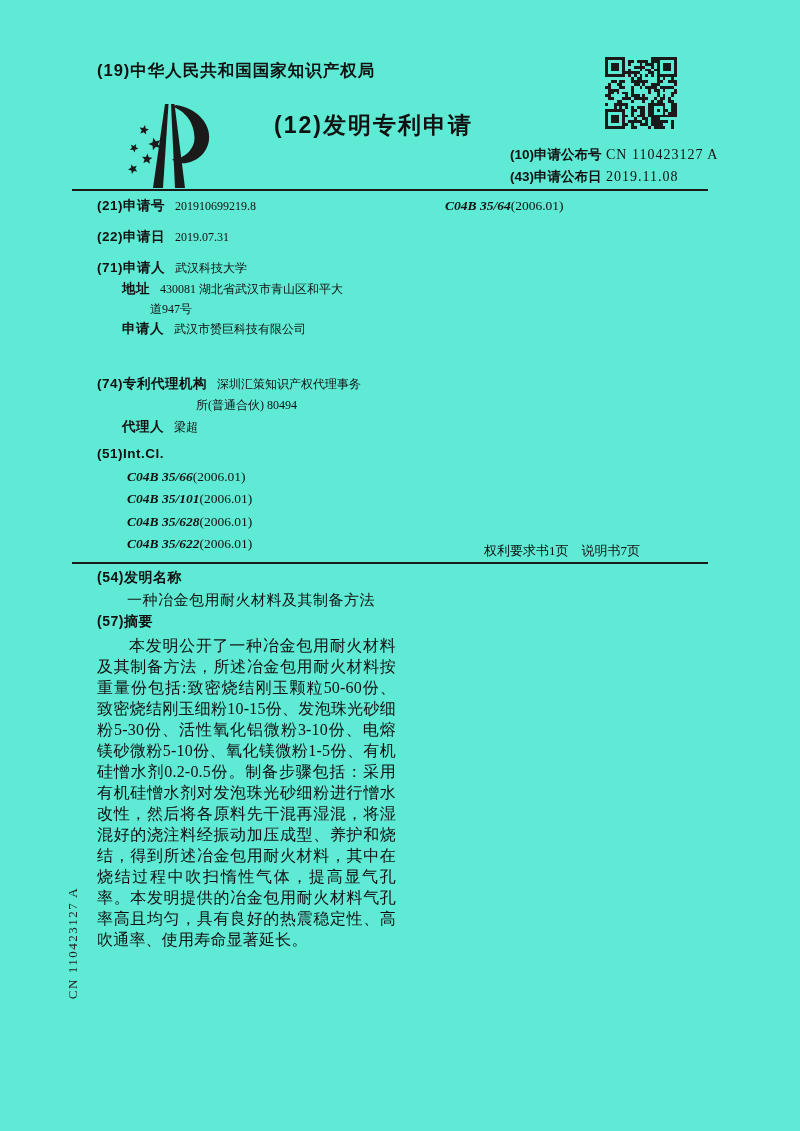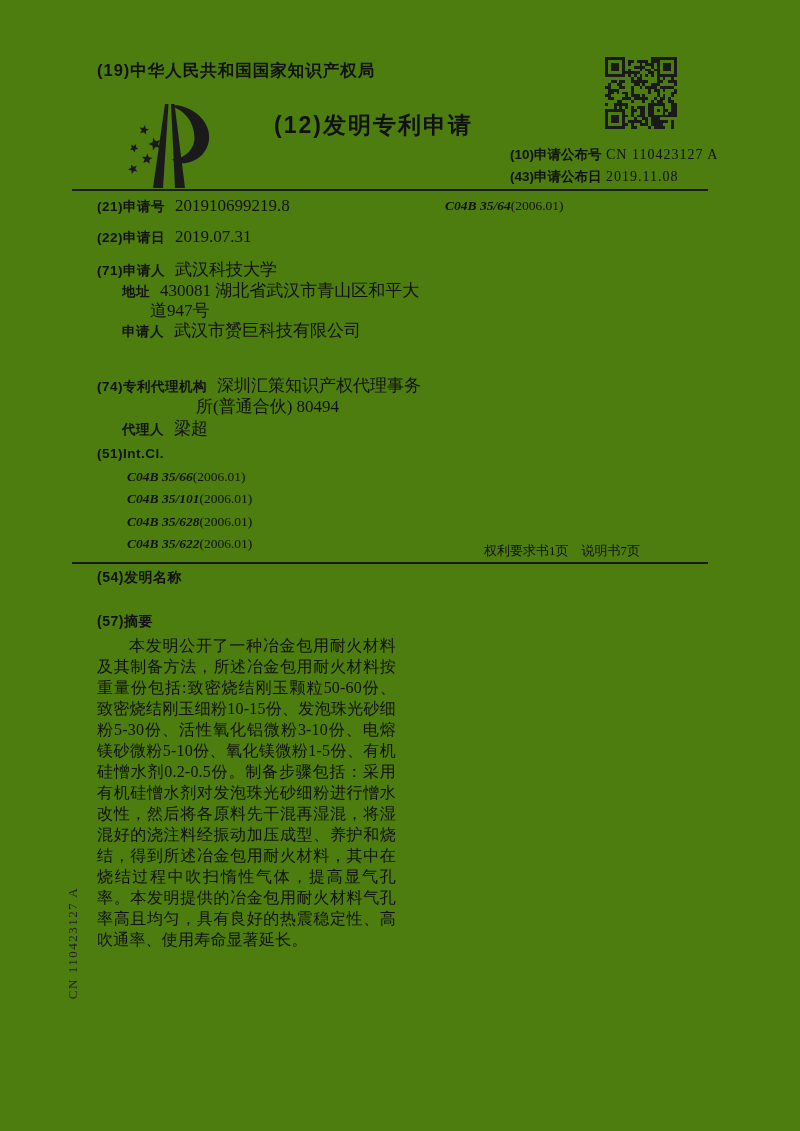--- a/index.html
+++ b/index.html
@@ -1,28 +1,28 @@
 <!DOCTYPE html>
 <html><head>
 <meta charset="utf-8">
 <style>
   html,body{margin:0;padding:0;background:#e8e8e8;}
   .page{
     position:relative;
     width:800px;height:1131px;
     margin:0 auto;
-    background:#4d7c0f;
+    background:#5eead4;
     outline:1px solid #d8d8d8;
     font-family:"Liberation Sans", sans-serif;
     color:#111;
     overflow:hidden;
   }
   .abs{position:absolute;}
   .lbl{font-weight:700;font-size:13.5px;letter-spacing:.5px;}
-  .val{font-family:"Liberation Serif", serif;font-size:17px;}
+  .val{font-family:"Liberation Serif", serif;font-size:12px;}
   .ipc-code{font-family:"Liberation Serif", serif;font-style:italic;font-weight:700;font-size:13.5px;}
   .ipc-year{font-family:"Liberation Serif", serif;font-size:13.5px;}
   .office{font-size:16.5px;font-weight:700;letter-spacing:1px;}
   .doc-type{font-size:23px;font-weight:700;letter-spacing:2px;}
   .pub-lbl{font-weight:700;font-size:13.5px;}
   .pub-val{font-family:"Liberation Serif", serif;font-size:14px;letter-spacing:1px;}
   .rule{height:0;border-top:2px solid #1a1a1a;}
   .sec-lbl{font-weight:700;font-size:14px;letter-spacing:.5px;}
   .title-text{font-family:"Liberation Serif", serif;font-size:15px;letter-spacing:.5px;}
   .abstract{
@@ -470,19 +470,20 @@
 
   <div class="abs" style="left:445px;top:196px;white-space:nowrap;">
     <span class="ipc-code">C04B 35/64</span><span class="ipc-year">(2006.01)</span>
   </div>
 
   <div class="abs pages-info" style="left:340px;top:542px;width:300px;">权利要求书1页　说明书7页</div>
 
   <div class="abs rule" style="left:72px;top:562px;width:636px;"></div>
 
   <div class="abs sec-lbl" style="left:97px;top:569px;">(54)发明名称</div>
+  <div class="abs title-text" style="left:127px;top:591px;">一种冶金包用耐火材料及其制备方法</div>
 
   <div class="abs sec-lbl" style="left:97px;top:613px;">(57)摘要</div>
   <div class="abs abstract" style="left:97px;top:635px;">本发明公开了一种冶金包用耐火材料及其制备方法，所述冶金包用耐火材料按重量份包括:致密烧结刚玉颗粒50-60份、致密烧结刚玉细粉10-15份、发泡珠光砂细粉5-30份、活性氧化铝微粉3-10份、电熔镁砂微粉5-10份、氧化镁微粉1-5份、有机硅憎水剂0.2-0.5份。制备步骤包括：采用有机硅憎水剂对发泡珠光砂细粉进行憎水改性，然后将各原料先干混再湿混，将湿混好的浇注料经振动加压成型、养护和烧结，得到所述冶金包用耐火材料，其中在烧结过程中吹扫惰性气体，提高显气孔率。本发明提供的冶金包用耐火材料气孔率高且均匀，具有良好的热震稳定性、高吹通率、使用寿命显著延长。</div>
 
   <div class="abs side-code" style="left:13px;top:935px;">CN 110423127 A</div>
 
 </div>
 
 </body></html>

